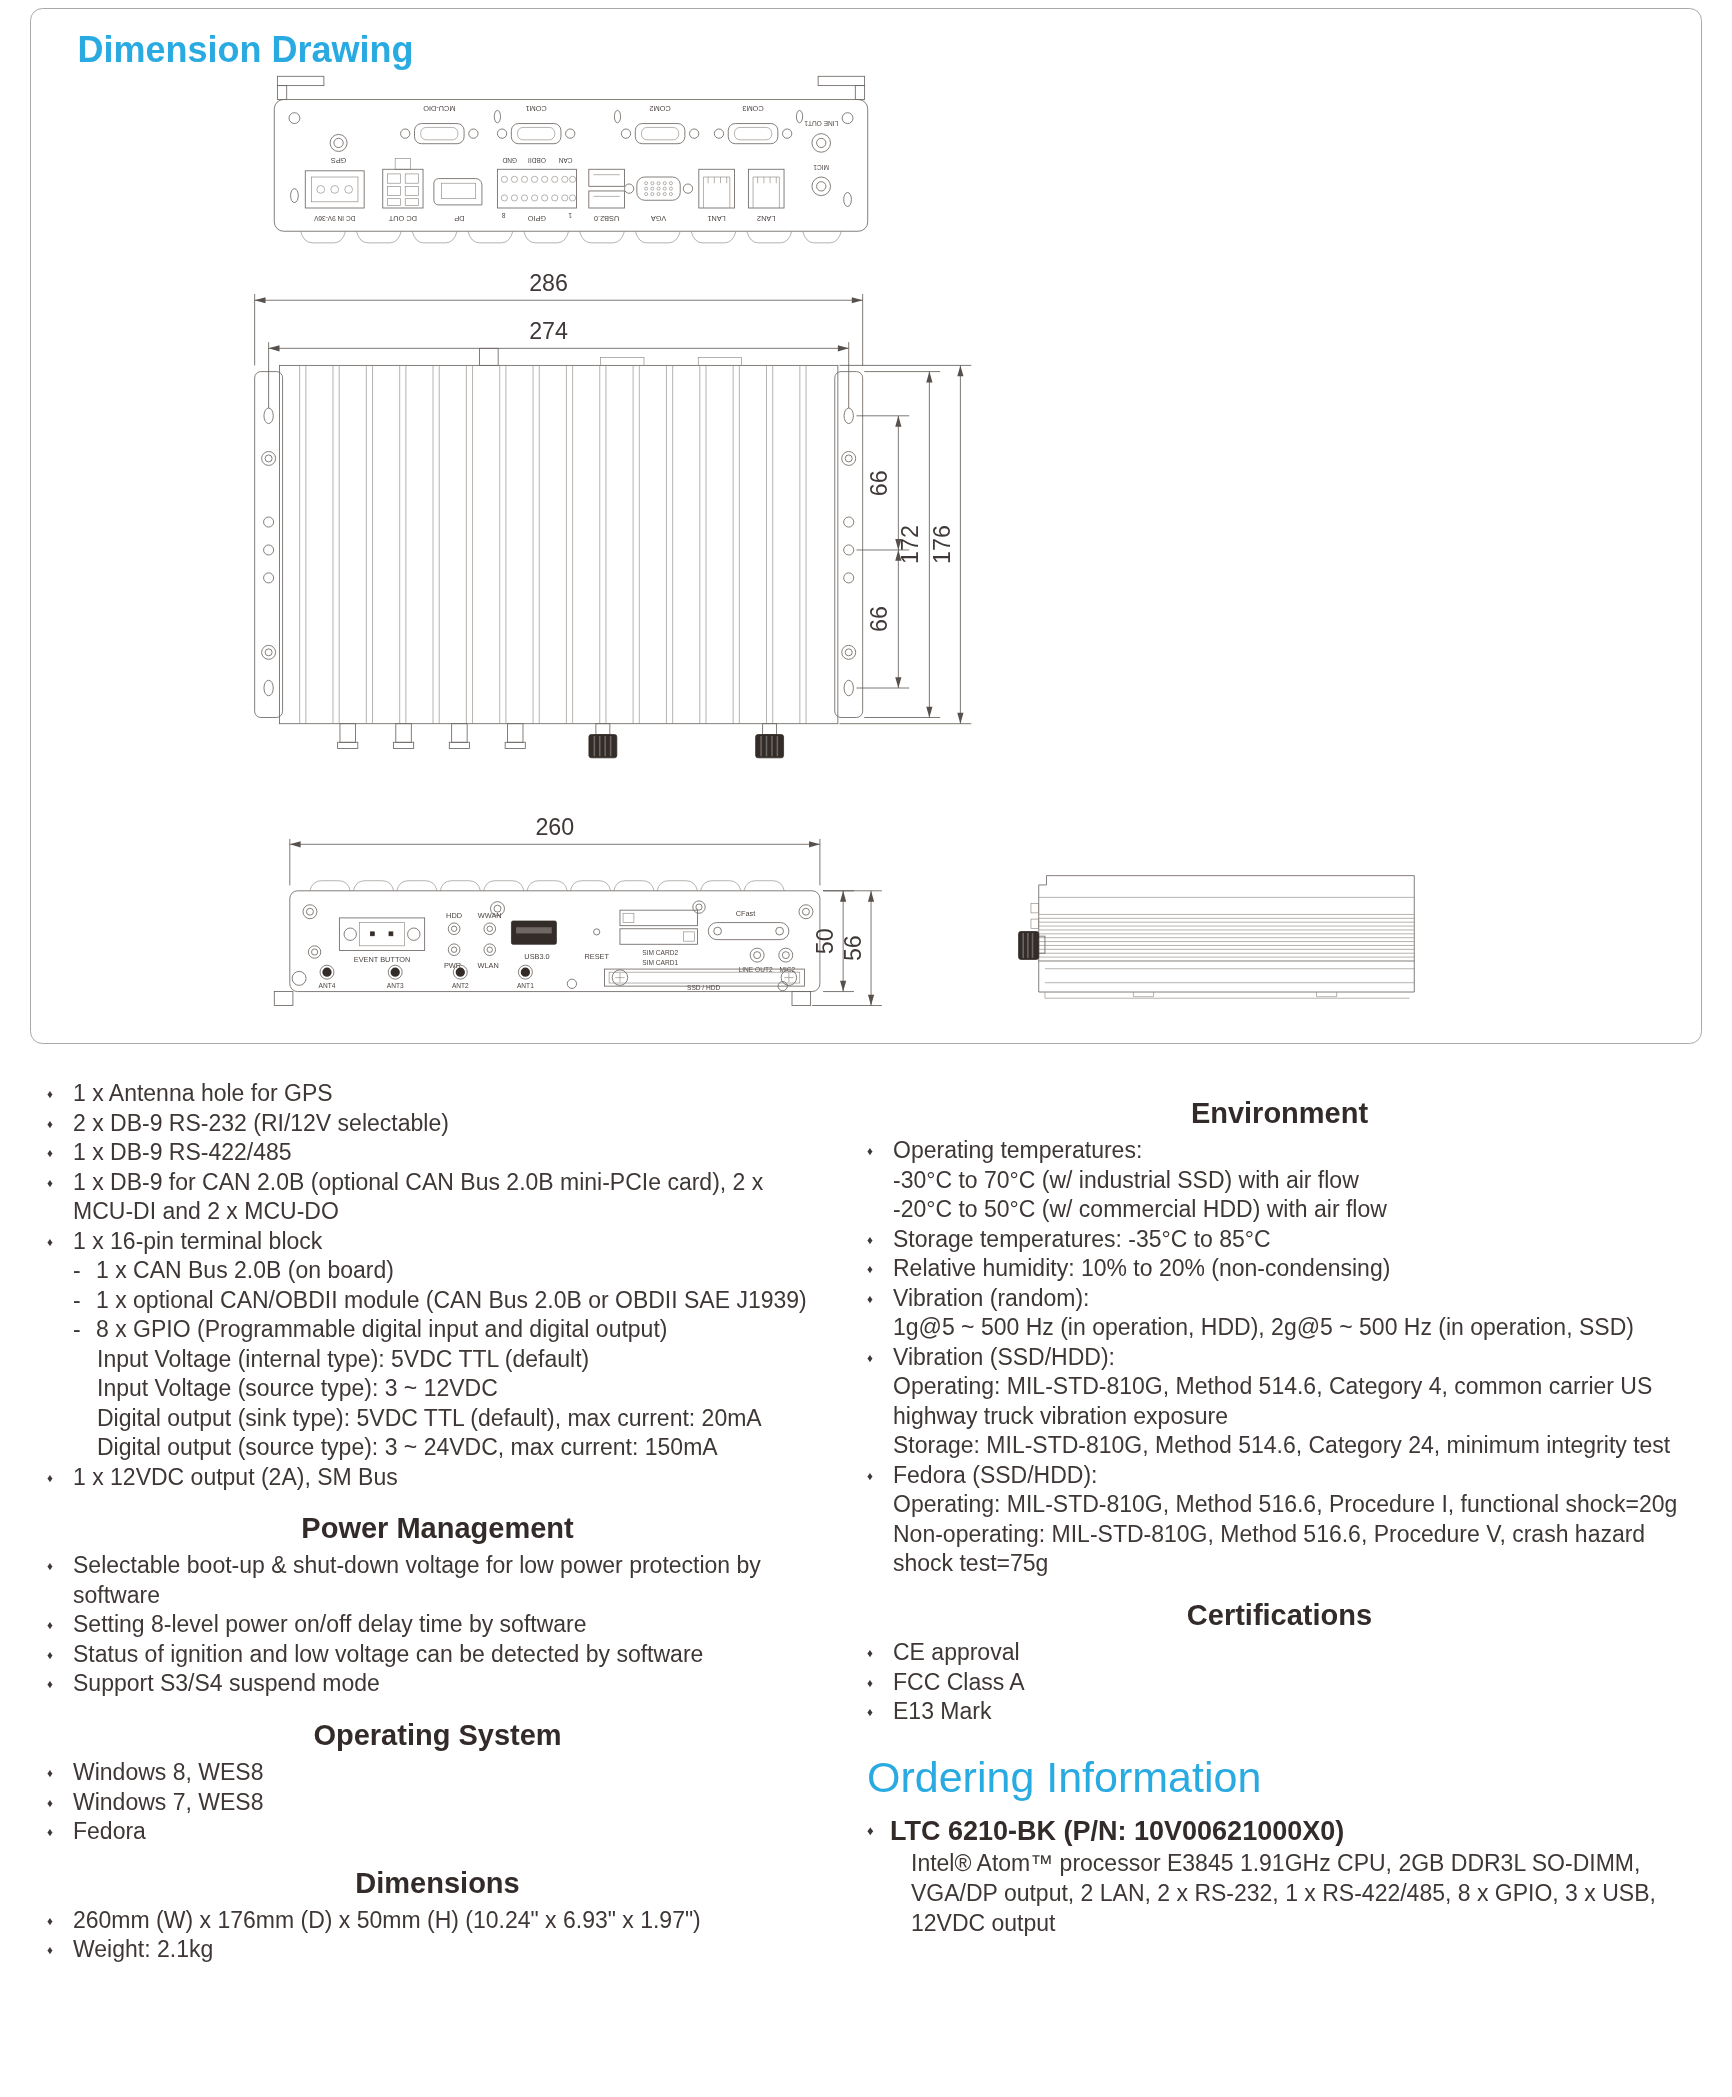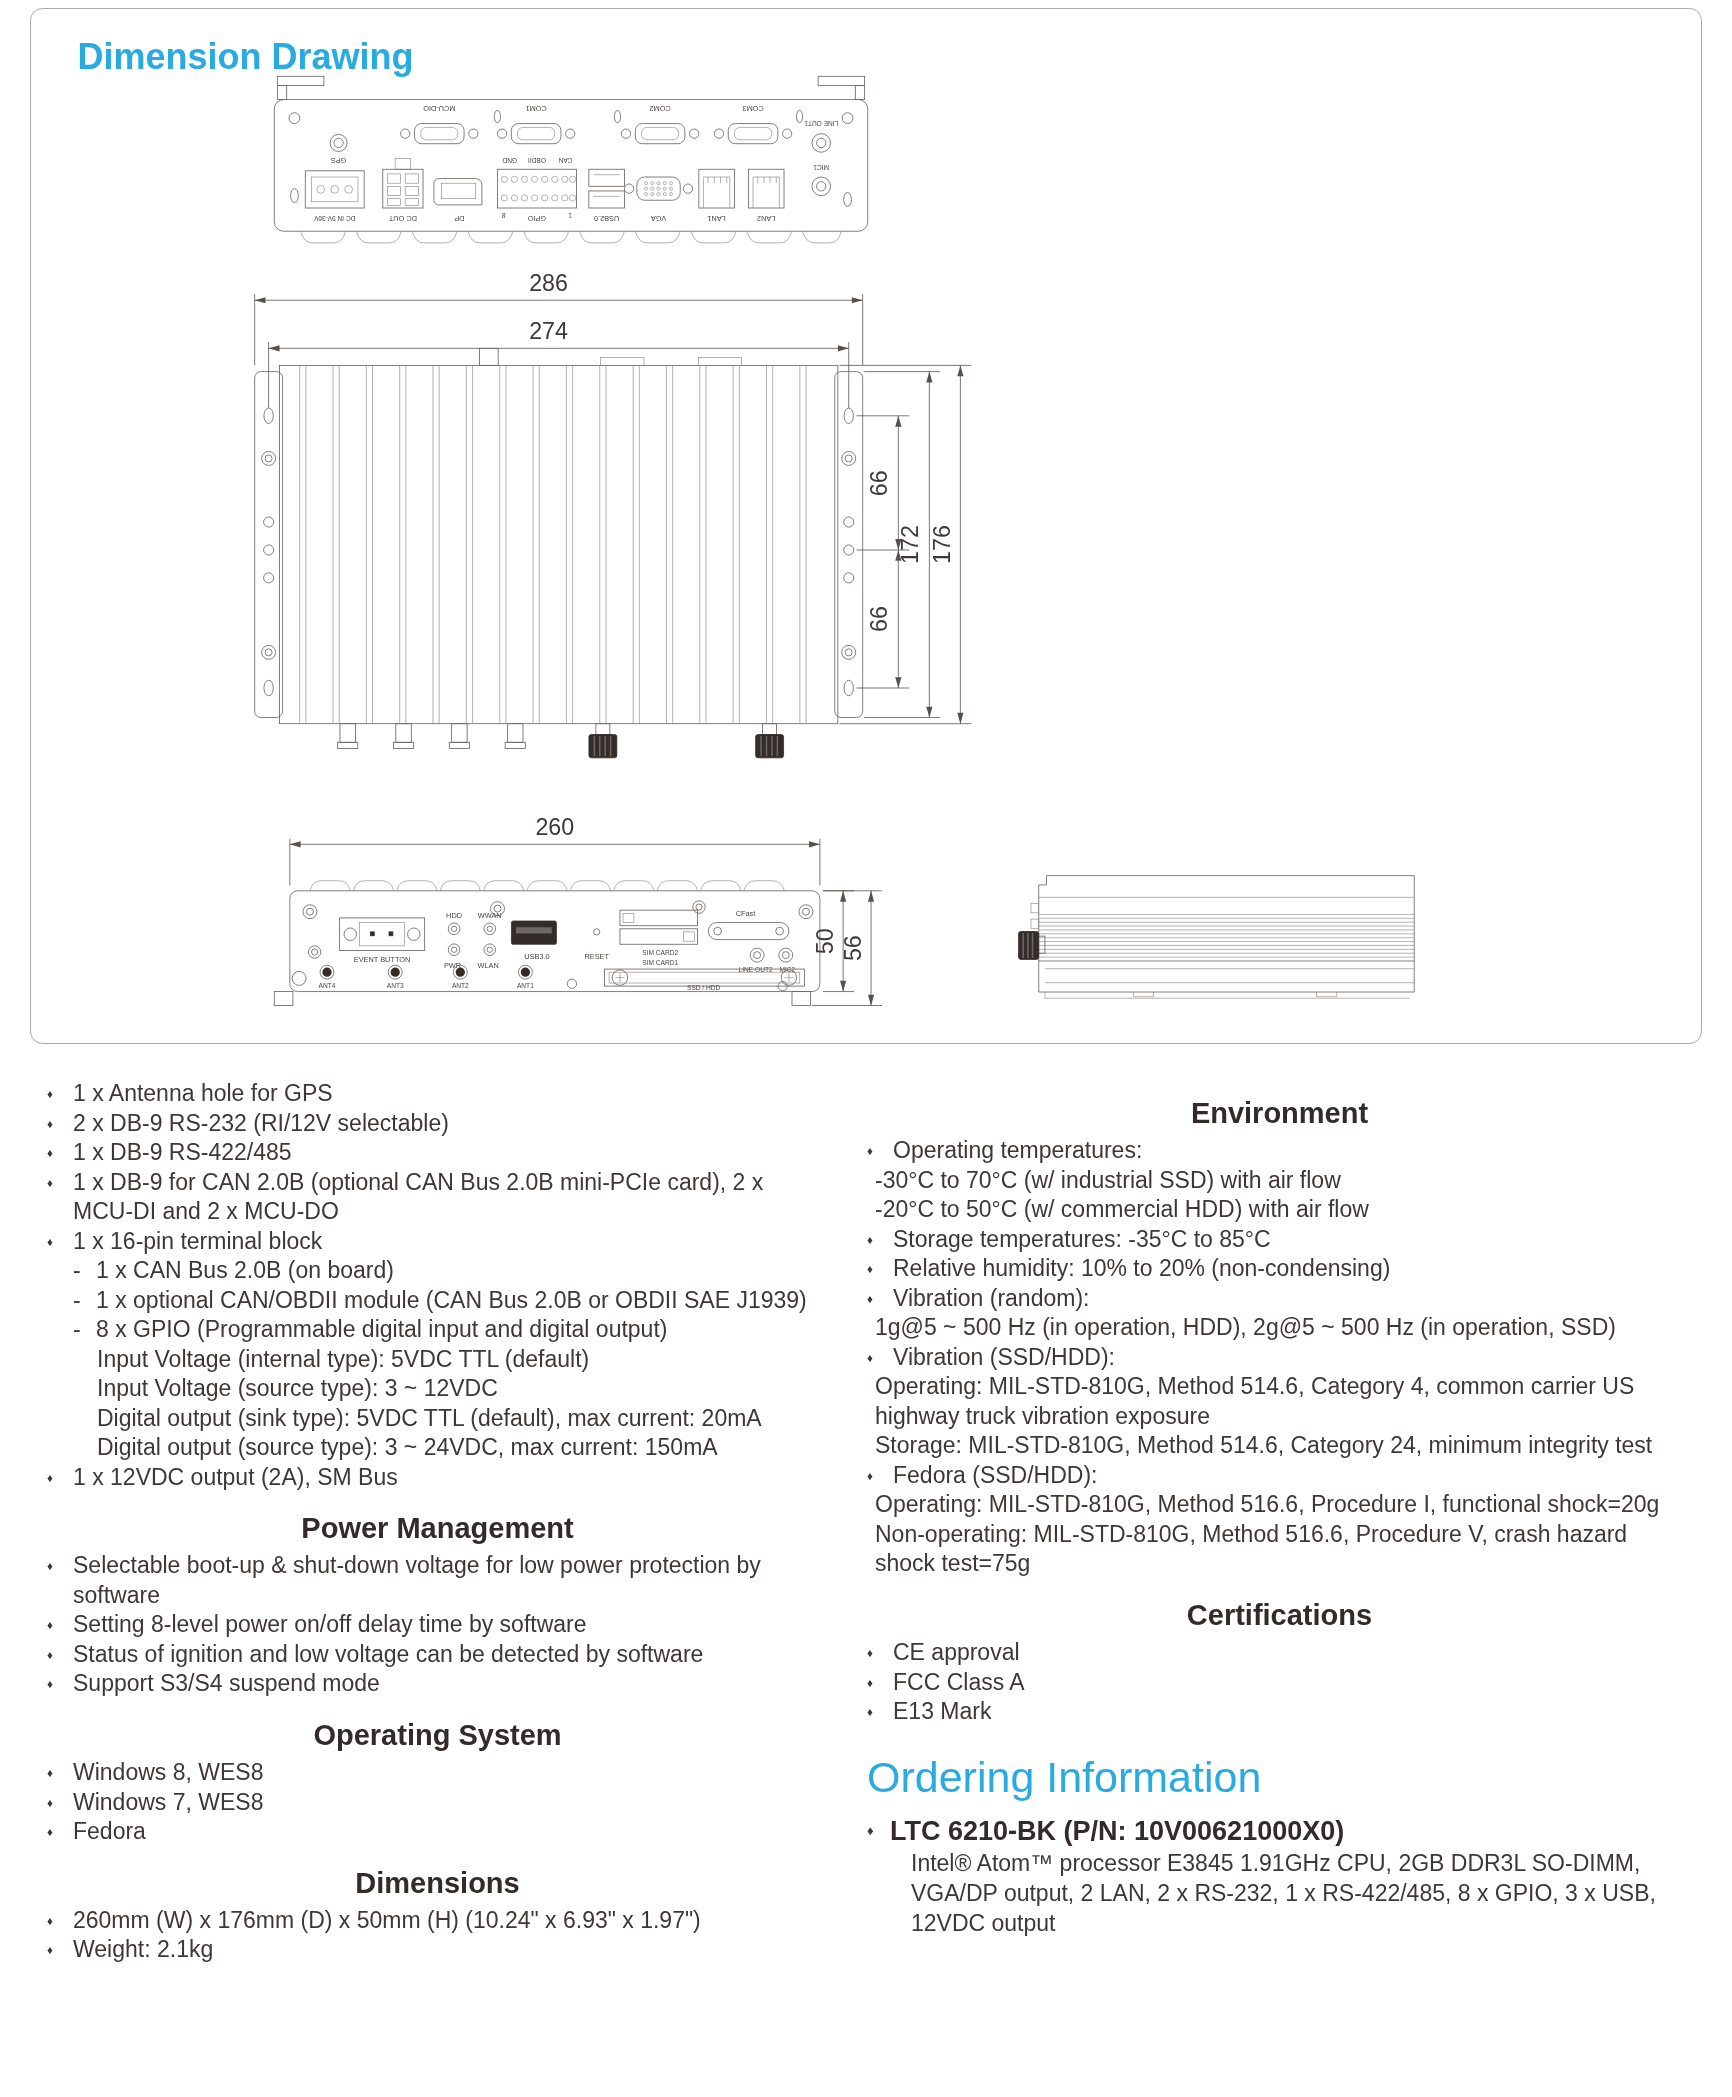--- a/index.html
+++ b/index.html
@@ -2,21 +2,21 @@
 <html style="font-size:12.4px"><head>
 <meta charset="utf-8">
 <style>
   html,body{margin:0;padding:0;background:#ffffff;}
   .page{position:relative;width:1732px;height:2097px;background:#fff;
         font-family:"Liberation Sans",sans-serif;color:#3e3735;overflow:hidden;}
 
   
   .dd-panel{position:absolute;left:29.5px;top:7.8px;width:1670px;height:1034px;
             border:1.6px solid #a9a9a9;border-radius:12.4px;background:#fff;}
-  .dd-title{position:absolute;left:47px;top:27px;font-size:36px;font-weight:bold;
+  .dd-title{position:absolute;left:47px;top:20px;font-size:36px;font-weight:bold;
             color:#29abe2;letter-spacing:0px;}
   .dd-svg{position:absolute;}
   svg text{font-family:"Liberation Sans",sans-serif;}
   .lbl{font-size:9.5px;fill:#4b4440;}
   .lbl8{font-size:8.5px;fill:#4b4440;}
   .dimtxt{font-size:30px;fill:#3f3837;}
   .ln{stroke:#6e6864;stroke-width:1.1;fill:none;}
   .lnt{stroke:#8a847f;stroke-width:.8;fill:none;}
   .dim{stroke:#57514d;stroke-width:1;fill:none;}
   .arr{fill:#57514d;stroke:none;}
@@ -25,21 +25,21 @@
   
   .cols{position:absolute;left:47px;top:1079px;width:1645px;display:flex;}
   .col{font-size:23px;line-height:29.5px;}
   .col-left{width:781px;}
   .col-right{width:825px;margin-left:39px;}
   .li{display:flex;align-items:flex-start;}
   .blt{flex:0 0 26px;font-size:11.6px;line-height:29.5px;color:#3e3735;}
   .dash{flex:0 0 23px;line-height:29.5px;}
   .li.sub{margin-left:26px;}
   .gline{margin-left:50px;}
-  .cont{margin-left:8px;}
+  .cont{margin-left:26px;}
   .sec-title{font-size:29px;font-weight:bold;color:#322b29;margin:22px 0 7.8px 0;text-align:center;}
   .col-right .first-title{margin-top:20px;}
   .order-title{font-size:43px;font-weight:normal;color:#29abe2;margin:36px 0 22px 0;}
   .order-model{display:flex;align-items:flex-start;font-size:27px;font-weight:bold;
                color:#322b29;line-height:34px;}
   .order-model .blt{flex:0 0 23px;font-size:13px;line-height:34px;}
   .order-desc{margin-left:44px;width:775px;font-size:23px;line-height:30px;}
 </style>
 </head>
 <body>

